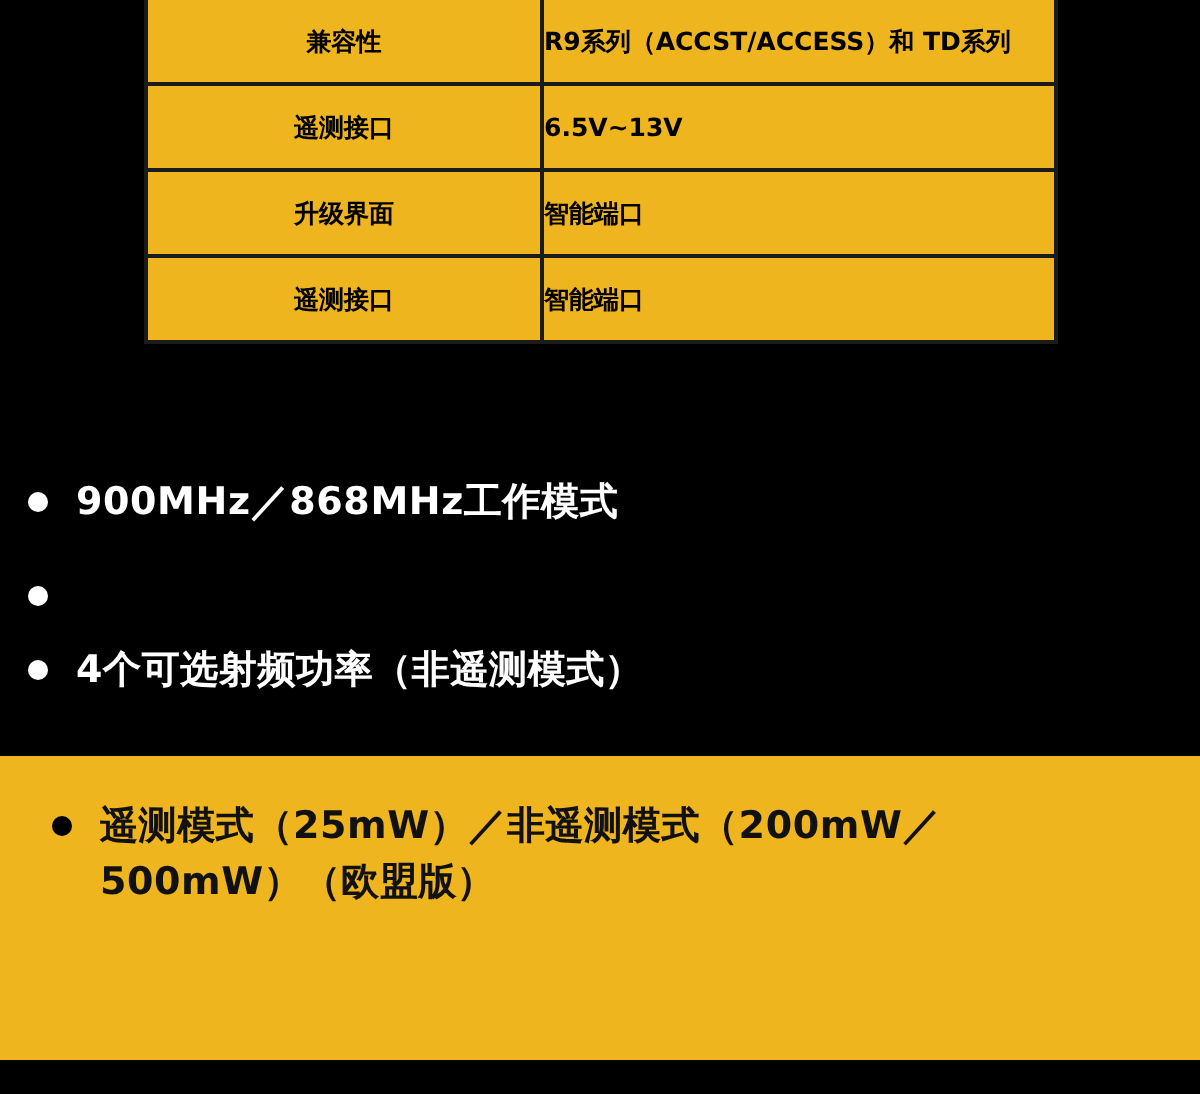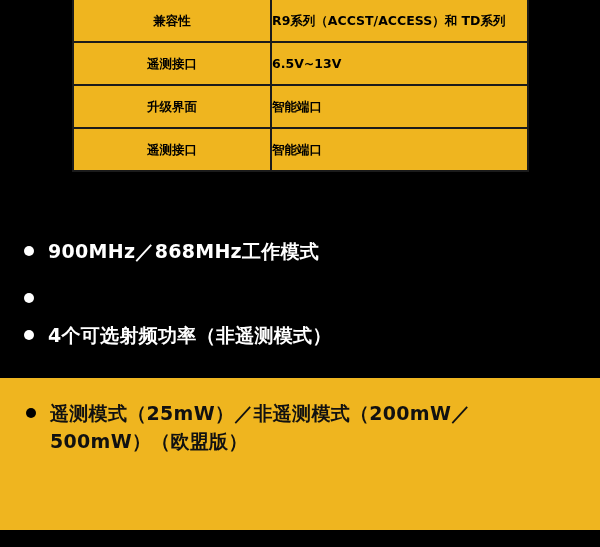--- a/index.html
+++ b/index.html
@@ -55,21 +55,21 @@
 
   
   .bullets-dark {
     position: absolute;
     left: 0;
     top: 212px;
     width: 600px;
     height: 183px;
     background: #000000;
     box-sizing: border-box;
-    padding: 26px 30px 0 24px;
+    padding: 26px 30px 0 14px;
   }
   .bullets-gold {
     position: absolute;
     left: 0;
     top: 378px;
     width: 600px;
     height: 152px;
     background: #efb51f;
     box-sizing: border-box;
     padding: 22px 30px 0 26px;

